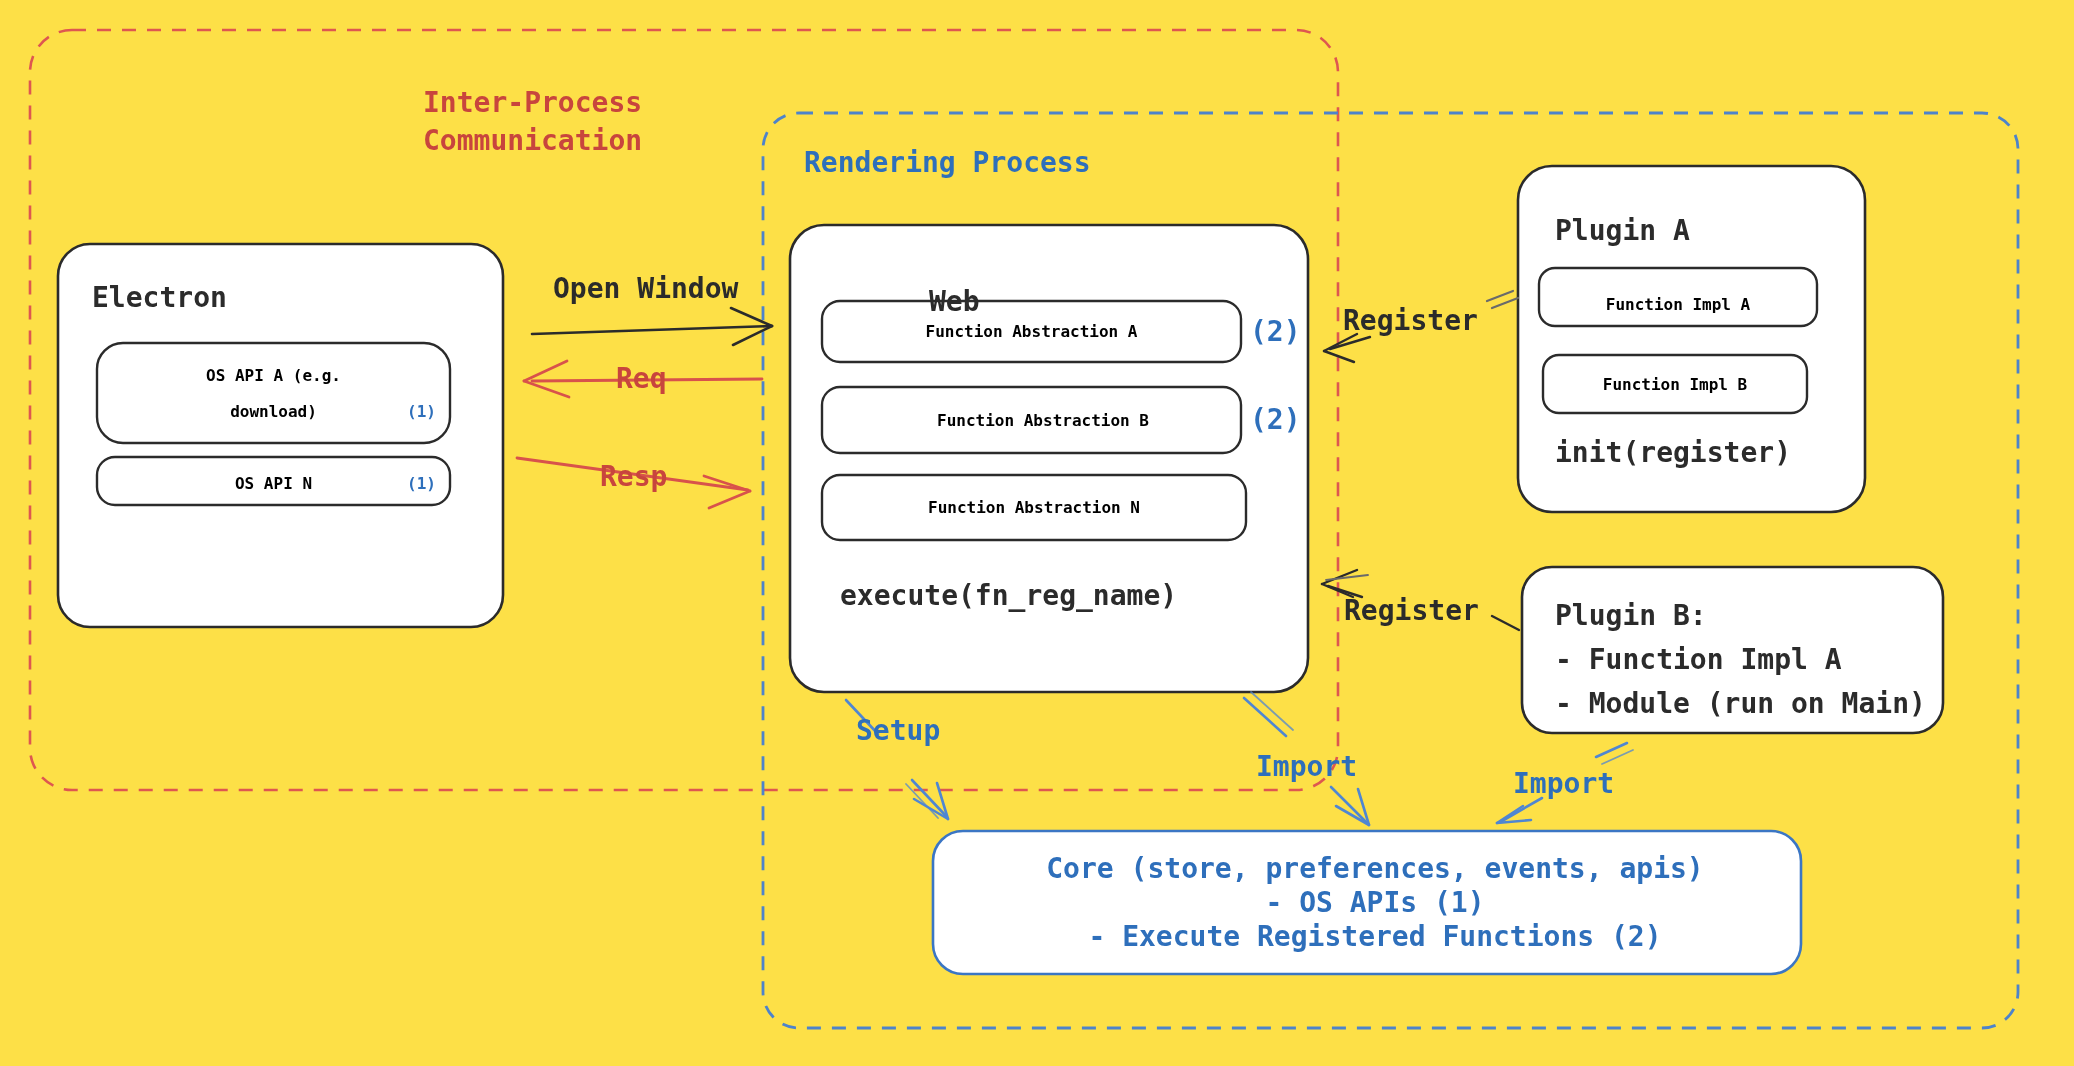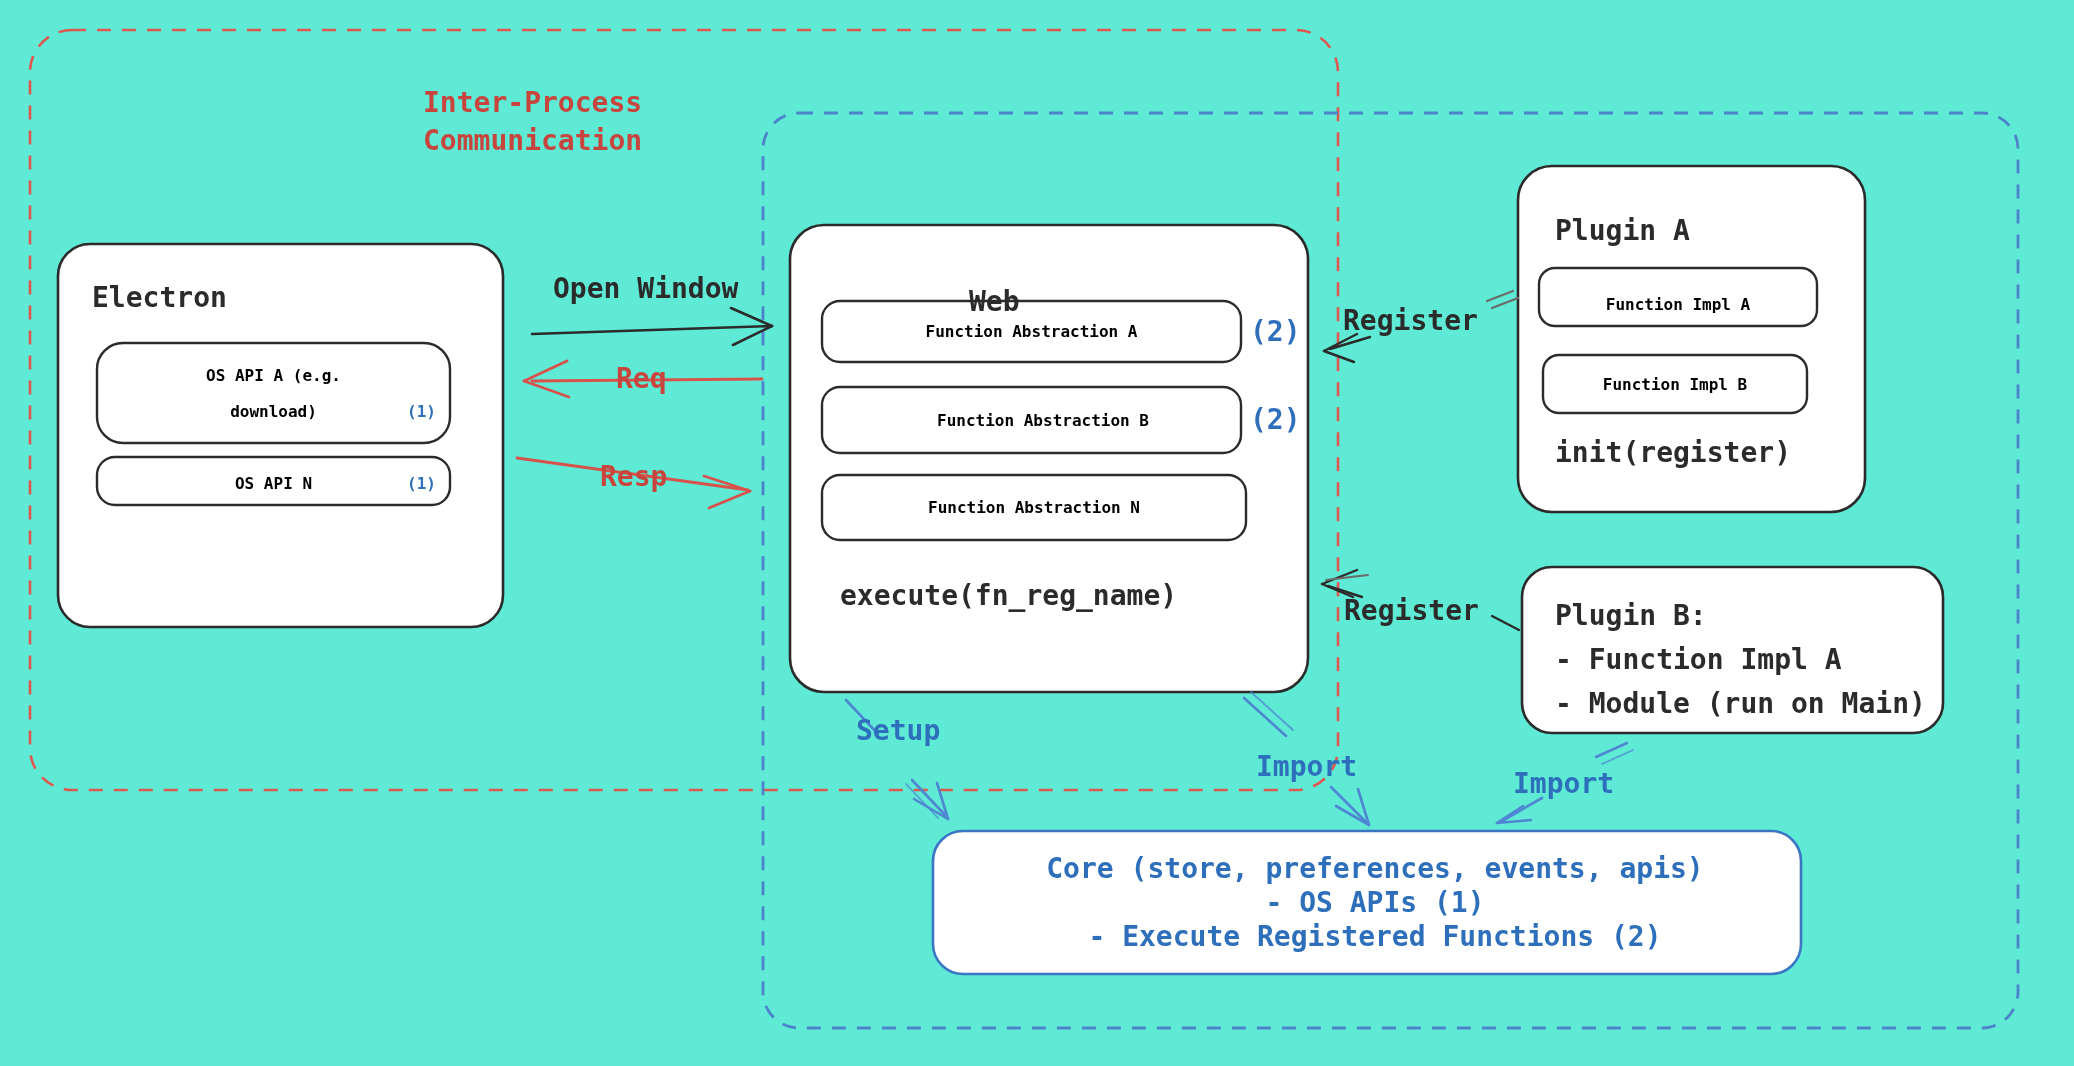--- a/index.html
+++ b/index.html
@@ -1,17 +1,17 @@
 <!DOCTYPE html>
 <html><head>
 <meta charset="utf-8">
 <style>
   html,body{margin:0;padding:0;background:#ffffff;}
   .stage{
-    position:relative;width:2074px;height:1066px;background:#5eead4;overflow:hidden;
+    position:relative;width:2074px;height:1066px;background:#fde047;overflow:hidden;
     font-family:"DejaVu Sans Mono","Liberation Mono",monospace;font-weight:bold;
   }
   svg.layer{position:absolute;left:0;top:0;width:2074px;height:1066px;}
   .t{position:absolute;white-space:pre;font-size:28px;line-height:38px;color:#2b2b2b;}
   .red{color:#c8453d;}
   .blue{color:#2e6fbb;}
   .cbox{position:absolute;display:flex;flex-direction:column;align-items:center;justify-content:center;text-align:center;}
   .rowline{position:relative;width:100%;display:flex;align-items:center;justify-content:center;}
   .badge-right{position:absolute;right:14px;top:50%;transform:translateY(-50%);}
   .corelines{gap:1px;padding-left:8px;}
@@ -99,39 +99,40 @@
     <g fill="none" stroke-linecap="round" stroke="#4f86d2" stroke-width="2.6">
       <path d="M1596 757 L1627 743"></path>
       <path d="M1602 764 L1633 750" stroke-width="1.8" opacity="0.75"></path>
       <path d="M1542 798 L1502 821"></path>
       <path d="M1497 823 L1531 820"></path>
       <path d="M1497 823 L1523 806"></path>
     </g>
   </svg>
 
   <div class="t red" style="left:423px;top:84px;"><span>Inter-Process</span><br><span>Communication</span></div>
+  <div class="t blue" style="left:804px;top:144px;">Rendering Process</div>
 
   <div class="t" style="left:92px;top:279px;">Electron</div>
   <div class="cbox" style="left:97px;top:343px;width:353px;height:100px;gap:17px;">
     <div class="rowline">
         <span>OS API A (e.g.</span>
       </div>
     <div class="rowline">
       <span>download)</span>
       <span class="badge-right blue">(1)</span>
     </div>
   </div>
   <div class="cbox" style="left:97px;top:457px;width:353px;height:52px;">
     <div class="rowline">
       <span>OS API N</span>
       <span class="badge-right blue">(1)</span>
     </div>
   </div>
 
-  <div class="t" style="left:929px;top:283px;margin-left:40px;">Web</div>
+  <div class="t" style="left:929px;top:283px;">Web</div>
   <div class="cbox" style="left:822px;top:301px;width:419px;height:61px;">Function Abstraction A</div>
   <div class="t blue" style="left:1250px;top:313px;">(2)</div>
   <div class="cbox" style="left:852px;top:387px;width:382px;height:66px;">Function Abstraction B</div>
   <div class="t blue" style="left:1250px;top:401px;">(2)</div>
   <div class="cbox" style="left:822px;top:475px;width:424px;height:65px;">Function Abstraction N</div>
   <div class="t" style="left:840px;top:577px;">execute(fn_reg_name)</div>
 
   <div class="t" style="left:1555px;top:212px;">Plugin A</div>
   <div class="cbox" style="left:1539px;top:268px;width:278px;height:73px;">Function Impl A</div>
   <div class="cbox" style="left:1543px;top:355px;width:264px;height:58px;">Function Impl B</div>

